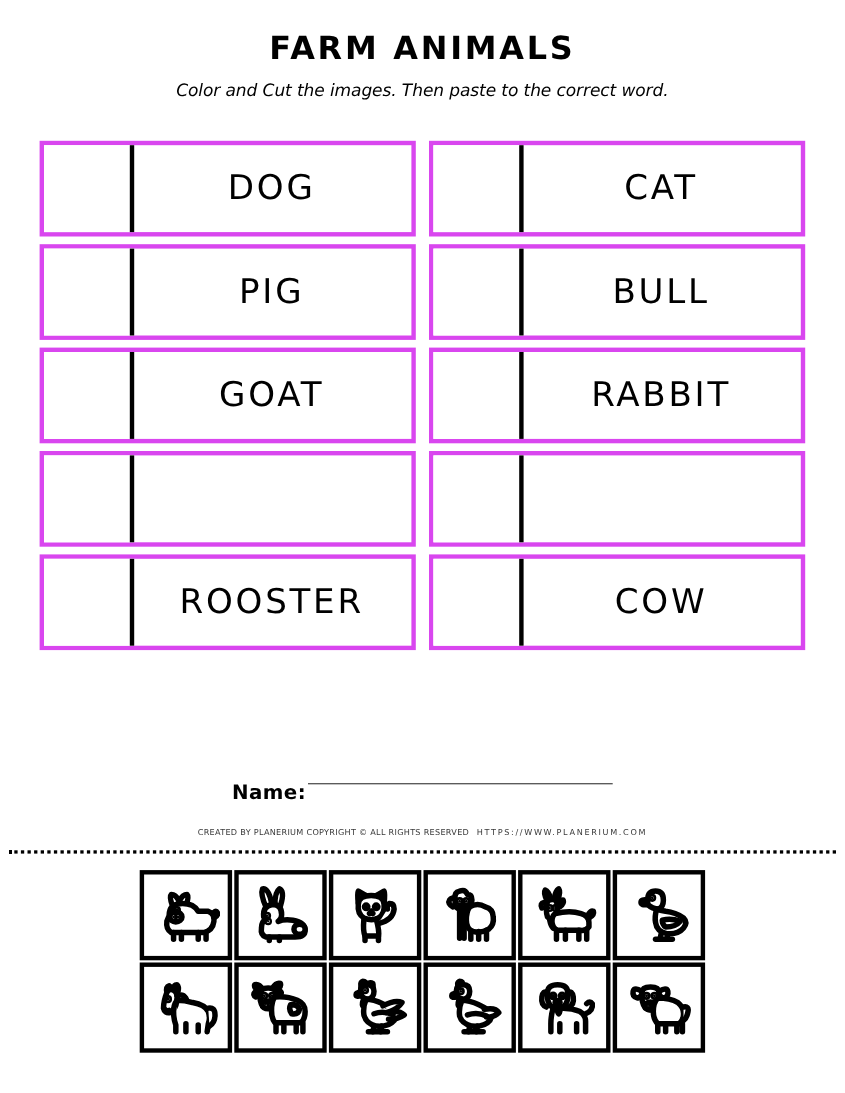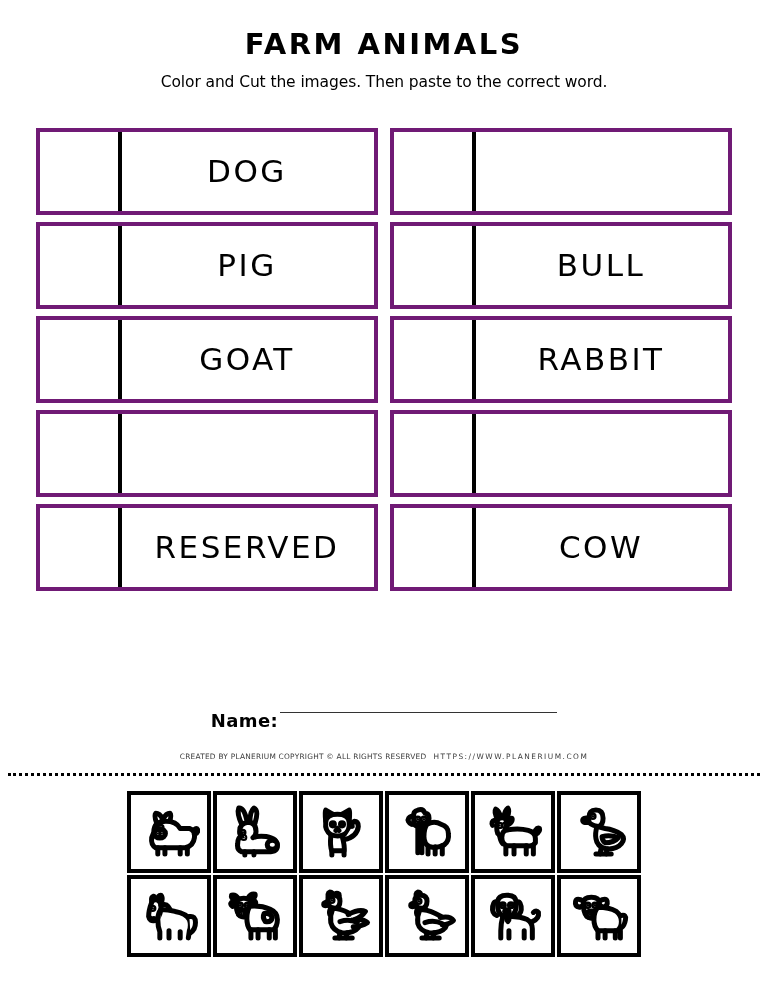--- a/index.html
+++ b/index.html
@@ -36,39 +36,40 @@
     line-height: 1;
     margin: 0;
   }
   .subtitle {
     font-family: "DejaVu Sans", sans-serif;
     font-size: 15.5px;
     font-weight: normal;
     letter-spacing: -0.1px;
     margin: 16px 0 0 0;
     line-height: 1;
+    font-style: italic;
   }
 
   
   .word-area {
     position: absolute;
     left: 36px;
     top: 128px;
     width: 696px;
   }
   .word-row {
     display: flex;
     justify-content: space-between;
     margin-bottom: 7px;
   }
   .word-card {
     display: flex;
     width: 342px;
     height: 87px;
-    border: 4px solid #701a75;
+    border: 4px solid #d946ef;
     box-sizing: border-box;
     background: #fff;
   }
   .paste-box {
     width: 82px;
     flex: 0 0 82px;
     border-right: 4px solid #000;
     box-sizing: border-box;
     background: #fff;
   }
@@ -192,20 +193,21 @@
 
   <div class="word-area">
 
     <div class="word-row">
       <div class="word-card">
         <div class="paste-box"></div>
         <div class="word-label">DOG</div>
       </div>
       <div class="word-card">
         <div class="paste-box"></div>
+        <div class="word-label">CAT</div>
       </div>
     </div>
 
 
     <div class="word-row">
       <div class="word-card">
         <div class="paste-box"></div>
         <div class="word-label">PIG</div>
       </div>
       <div class="word-card">
@@ -230,21 +232,21 @@
         <div class="paste-box"></div>
       </div>
       <div class="word-card">
         <div class="paste-box"></div>
       </div>
     </div>
 
     <div class="word-row">
       <div class="word-card">
         <div class="paste-box"></div>
-        <div class="word-label">RESERVED</div>
+        <div class="word-label">ROOSTER</div>
       </div>
       <div class="word-card">
         <div class="paste-box"></div>
         <div class="word-label">COW</div>
       </div>
     </div>
 
   </div>
 
   <div class="name-row">

